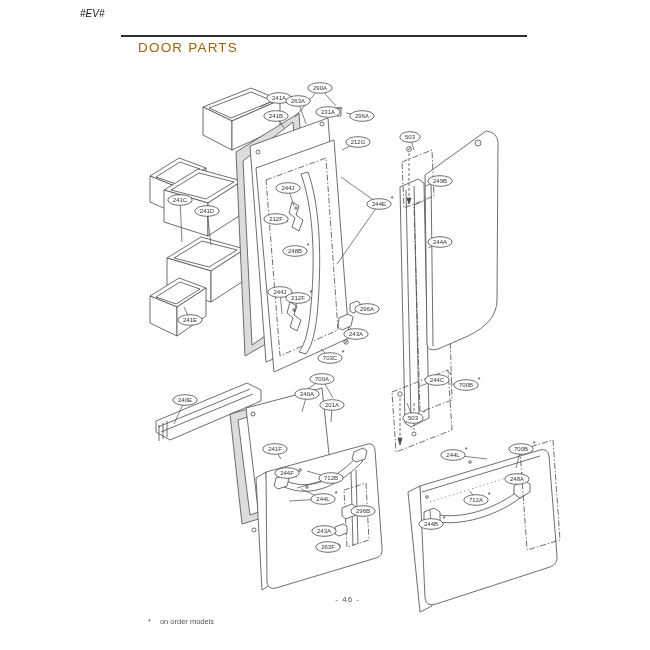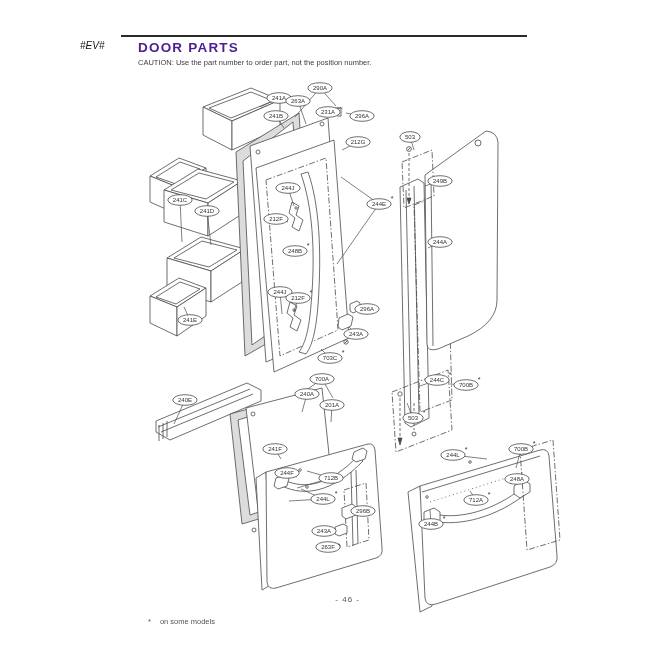--- a/index.html
+++ b/index.html
@@ -1,38 +1,37 @@
 <!DOCTYPE html>
 <html><head>
 <meta charset="utf-8">
 <style>
   html,body{margin:0;padding:0;background:#fff;}
   .page{position:relative;width:650px;height:650px;background:#ffffff;overflow:hidden;
         font-family:"Liberation Sans",sans-serif;color:#333;}
   .corner-mark{position:absolute;left:80px;top:8px;font-style:italic;font-size:10px;
-               color:#111;font-family:"Liberation Sans",sans-serif;margin-top:32px;}
+               color:#111;font-family:"Liberation Sans",sans-serif;}
   .header-rule{position:absolute;left:121px;top:35px;width:406px;height:2px;background:#2b2b2b;}
-  .page-title{position:absolute;left:138px;top:40px;margin:0;font-size:13.5px;font-weight:bold;
-              letter-spacing:1.2px;color:#4c1d95;}
+  .page-title{position:absolute;left:138px;top:40px;margin:0;font-size:13.5px;font-weight:normal;
+              letter-spacing:1.2px;color:#a16207;}
   .caution{position:absolute;left:138px;top:58px;font-size:7.5px;color:#3d3d3d;}
   .diagram{position:absolute;left:0;top:0;width:650px;height:650px;}
   svg{display:block;}
   .pageno{position:absolute;left:300px;top:595px;width:60px;text-align:right;
           font-size:8px;color:#555;letter-spacing:1px;}
   .footnote{position:absolute;left:148px;top:617px;font-size:7.5px;color:#555;}
   .footnote .fn-text{margin-left:9px;}
 </style>
 </head>
 <body>
 
 <div class="page">
   <div class="corner-mark">#EV#</div>
   <div class="header-rule"></div>
   <h1 class="page-title">DOOR PARTS</h1>
-  <div class="caution">CAUTION: Use the part number to order part, not the position number.</div>
 
   <div class="diagram">
     <svg id="art" width="650" height="650" viewBox="0 0 650 650" fill="none" stroke="#4a4a4a" stroke-width="0.8" stroke-linejoin="round">
 
       <g>
 
         <path d="M203,107 L251,88 L280,100 L232,121 Z" fill="#fff"></path>
         <path d="M203,107 L232,121 L232,150 L203,135 Z" fill="#fff"></path>
         <path d="M232,121 L280,100 L280,128 L232,150 Z" fill="#fff"></path>
         <path d="M209,108 L251,92 L273,101 L231,118 Z"></path>
@@ -379,15 +378,15 @@
             <ellipse cx="431" cy="524" rx="12.2" ry="5.3" fill="#ffffff" stroke="#4a4a4a" stroke-width="0.8"></ellipse>
             <text x="431" y="526.1" text-anchor="middle" font-size="6" font-family="&quot;Liberation Sans&quot;, sans-serif" fill="#333" stroke="none">244B</text>
             <text x="442.7" y="520.5" font-size="7" font-family="&quot;Liberation Sans&quot;, sans-serif" fill="#333" stroke="none">*</text>
           </g>
         </g>
     </svg>
   </div>
 
   <div class="pageno">- 46 -</div>
   <div class="footnote">
-    <span>*</span><span class="fn-text">on some models</span>
+    <span>*</span><span class="fn-text">on order models</span>
   </div>
 </div>
 
 </body></html>

